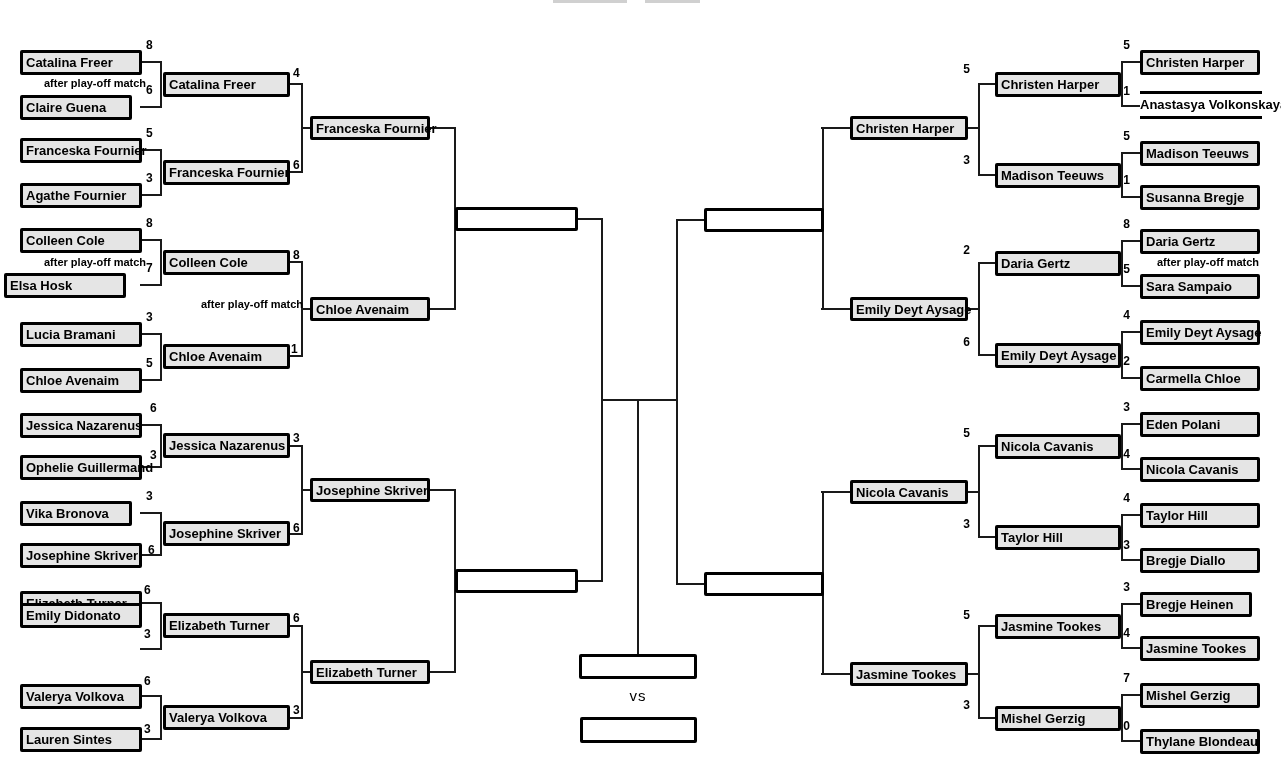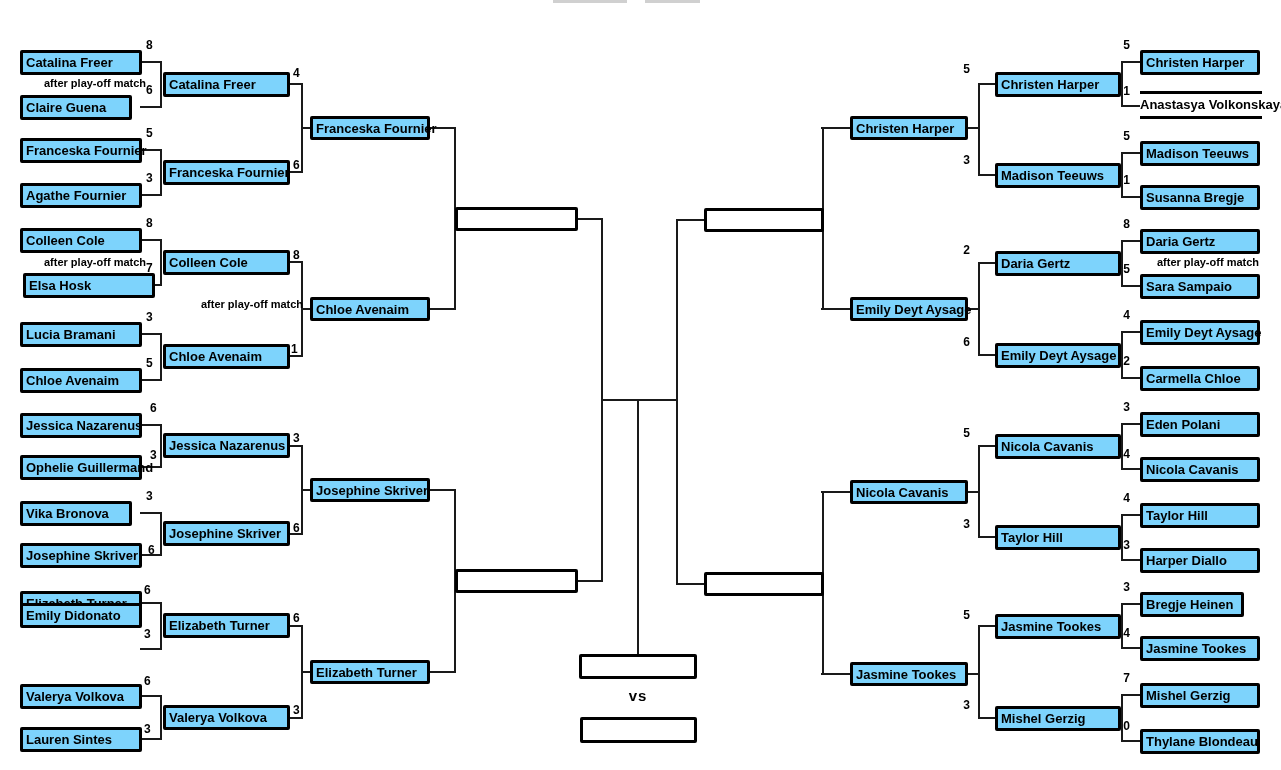--- a/index.html
+++ b/index.html
@@ -1,29 +1,29 @@
 <!DOCTYPE html>
 <html><head>
 <meta charset="utf-8">
 <style>
   html,body{margin:0;padding:0;background:#fff;}
   .stage{position:relative;width:1281px;height:770px;background:#ffffff;overflow:hidden;
          font-family:"Liberation Sans",sans-serif;color:#000;}
   .lines{position:absolute;left:0;top:0;width:1281px;height:770px;}
   .b{position:absolute;box-sizing:border-box;height:25px;border:3px solid #000;border-radius:2px;
-     background:#7dd3fc;font-weight:bold;font-size:13px;line-height:18px;padding:1px 0 0 3px;
+     background:#e5e5e5;font-weight:bold;font-size:13px;line-height:18px;padding:1px 0 0 3px;
      white-space:nowrap;z-index:2;}
   .h24{height:24px;}
   .slot{position:absolute;box-sizing:border-box;border:3px solid #000;border-radius:2px;background:#fff;z-index:2;}
   .ana{position:absolute;box-sizing:border-box;border-top:3px solid #000;border-bottom:3px solid #000;
        background:#fff;font-weight:bold;font-size:13px;line-height:21px;white-space:nowrap;z-index:2;}
   .s{position:absolute;font-weight:bold;font-size:12px;z-index:3;}
   .sr{width:18px;text-align:right;}
   .note{position:absolute;width:118px;text-align:center;font-weight:bold;font-size:11px;z-index:3;margin-left:18px;}
-  .vs{position:absolute;left:598px;top:687px;width:80px;text-align:center;font-weight:bold;
+  .vs{position:absolute;left:598px;top:687px;width:80px;text-align:center;font-weight:normal;
       font-size:15px;letter-spacing:1px;z-index:3;}
   .frag{position:absolute;height:3px;background:#d0d0d0;z-index:1;}
 </style>
 </head>
 <body>
 
 <div class="stage">
 
   <div class="frag" style="left:553px;top:0;width:74px"></div>
   <div class="frag" style="left:645px;top:0;width:55px"></div>
@@ -129,21 +129,21 @@
     <line x1="1122" y1="695" x2="1141" y2="695"></line>
       <line x1="1122" y1="741" x2="1141" y2="741"></line>
       <line x1="1122" y1="694" x2="1122" y2="742"></line>
   </svg>
 
   <div class="b" style="left:20px;top:50px;width:122px">Catalina Freer</div>
   <div class="b" style="left:20px;top:95px;width:112px">Claire Guena</div>
   <div class="b" style="left:20px;top:138px;width:122px">Franceska Fournier</div>
   <div class="b" style="left:20px;top:183px;width:122px">Agathe Fournier</div>
   <div class="b" style="left:20px;top:228px;width:122px">Colleen Cole</div>
-  <div class="b" style="left:23px;top:273px;width:132px">Elsa Hosk</div>
+  <div class="b" style="left:4px;top:273px;width:122px">Elsa Hosk</div>
   <div class="b" style="left:20px;top:322px;width:122px">Lucia Bramani</div>
   <div class="b" style="left:20px;top:368px;width:122px">Chloe Avenaim</div>
   <div class="b" style="left:20px;top:413px;width:122px">Jessica Nazarenus</div>
   <div class="b" style="left:20px;top:455px;width:122px">Ophelie Guillermand</div>
   <div class="b" style="left:20px;top:501px;width:112px">Vika Bronova</div>
   <div class="b" style="left:20px;top:543px;width:122px">Josephine Skriver</div>
   <div class="b" style="left:20px;top:591px;width:122px">Elizabeth Turner</div>
   <div class="b" style="left:20px;top:603px;width:122px">Emily Didonato</div>
   <div class="b" style="left:20px;top:684px;width:122px">Valerya Volkova</div>
   <div class="b" style="left:20px;top:727px;width:122px">Lauren Sintes</div>
@@ -230,22 +230,22 @@
   <div class="ana" style="left:1140px;top:91px;width:122px;height:28px;padding-left:0">Anastasya Volkonskaya</div>
   <div class="b" style="left:1140px;top:141px;width:120px">Madison Teeuws</div>
   <div class="b" style="left:1140px;top:185px;width:120px">Susanna Bregje</div>
   <div class="b" style="left:1140px;top:229px;width:120px">Daria Gertz</div>
   <div class="b" style="left:1140px;top:274px;width:120px">Sara Sampaio</div>
   <div class="b" style="left:1140px;top:320px;width:120px">Emily Deyt Aysage</div>
   <div class="b" style="left:1140px;top:366px;width:120px">Carmella Chloe</div>
   <div class="b" style="left:1140px;top:412px;width:120px">Eden Polani</div>
   <div class="b" style="left:1140px;top:457px;width:120px">Nicola Cavanis</div>
   <div class="b" style="left:1140px;top:503px;width:120px">Taylor Hill</div>
-  <div class="b" style="left:1140px;top:548px;width:120px">Harper Diallo</div>
-  <div class="b" style="left:1140px;top:592px;width:104px">Bregje Heinen</div>
+  <div class="b" style="left:1140px;top:548px;width:120px">Bregje Diallo</div>
+  <div class="b" style="left:1140px;top:592px;width:112px">Bregje Heinen</div>
   <div class="b" style="left:1140px;top:636px;width:120px">Jasmine Tookes</div>
   <div class="b" style="left:1140px;top:683px;width:120px">Mishel Gerzig</div>
   <div class="b" style="left:1140px;top:729px;width:120px">Thylane Blondeau</div>
 
   <div class="s sr" style="left:1112px;top:38px">5</div>
   <div class="s sr" style="left:1112px;top:84px">1</div>
   <div class="s sr" style="left:1112px;top:129px">5</div>
   <div class="s sr" style="left:1112px;top:173px">1</div>
   <div class="s sr" style="left:1112px;top:217px">8</div>
   <div class="s sr" style="left:1112px;top:262px">5</div>

